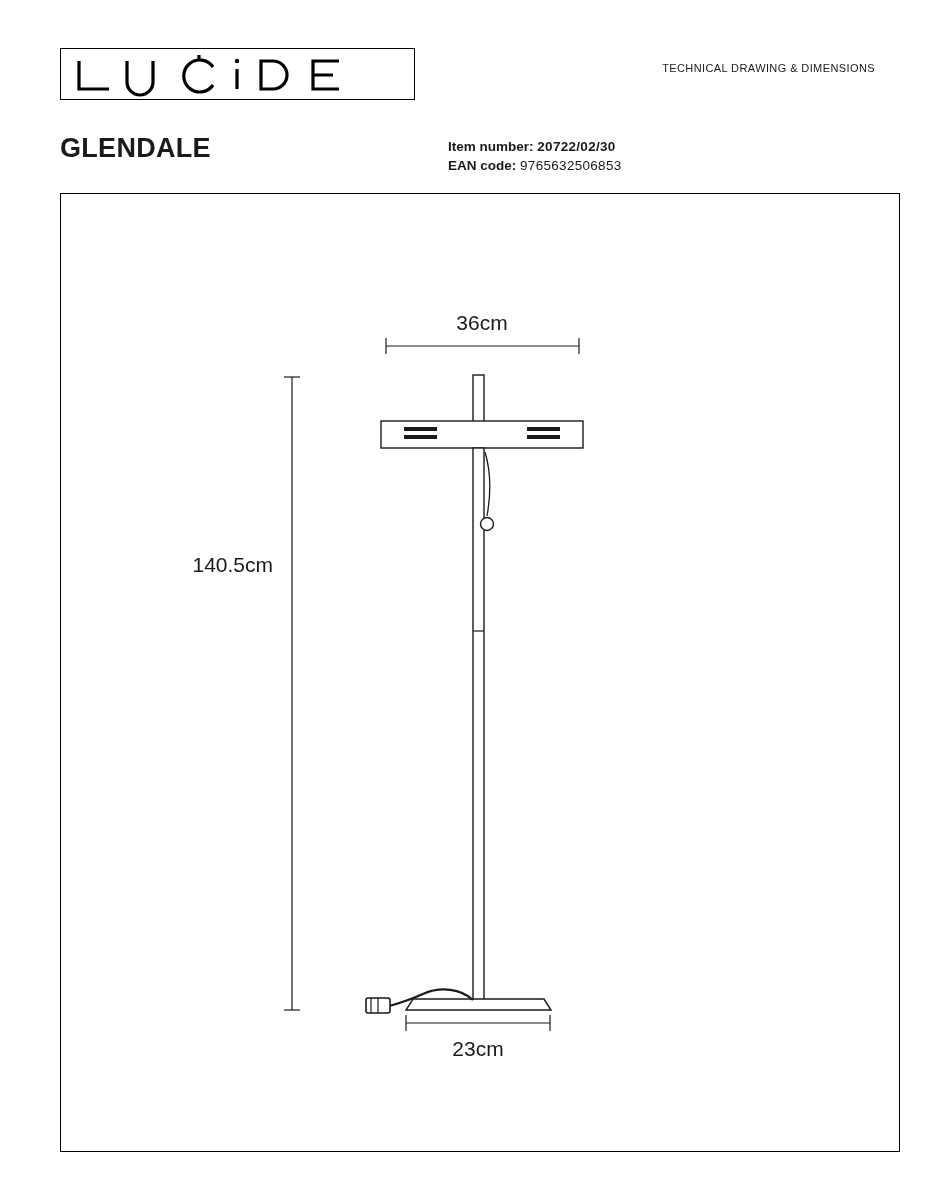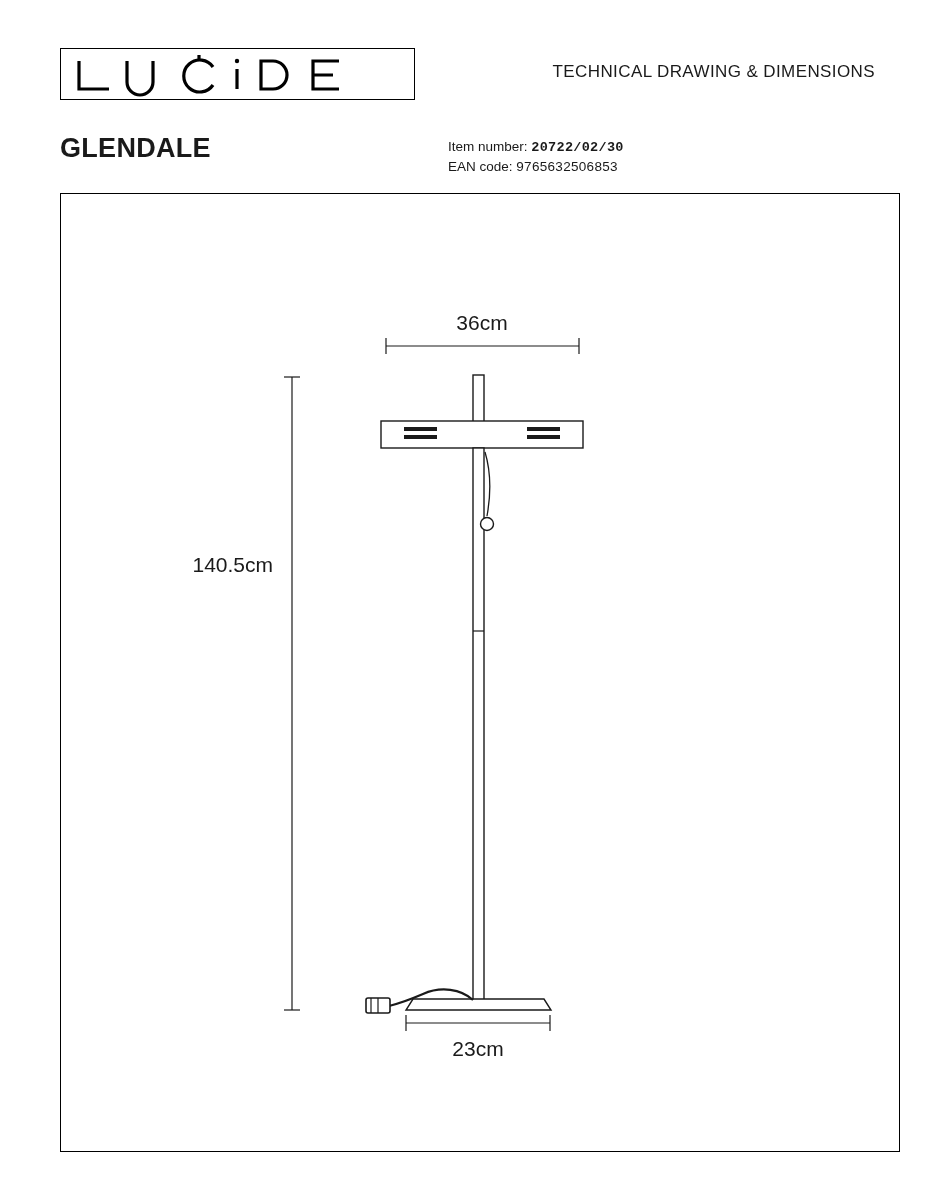--- a/index.html
+++ b/index.html
@@ -35,21 +35,21 @@
   }
   .logo-svg {
     position: absolute;
     left: 0;
     top: 0;
   }
   .header-caption {
     position: absolute;
     right: 0;
     top: 14px;
-    font-size: 17px;
+    font-size: 11px;
     letter-spacing: 0.4px;
     color: #1a1a1a;
     white-space: nowrap;
   }
 
   
   .title-row {
     position: absolute;
     top: 133px;
     left: 60px;
@@ -70,26 +70,25 @@
     position: absolute;
     left: 388px;
     top: 4px;
     font-size: 13.5px;
     line-height: 19px;
   }
   .meta .line {
     white-space: nowrap;
   }
   .meta b {
-    font-weight: normal;
+    font-weight: bold;
   }
   .meta .val {
     font-weight: bold;
     letter-spacing: 0.3px;
-    font-family: Liberation Mono, monospace;
   }
   .meta .val-light {
     font-weight: normal;
     letter-spacing: 0.3px;
   }
 
   
   .frame {
     position: absolute;
     left: 60px;

